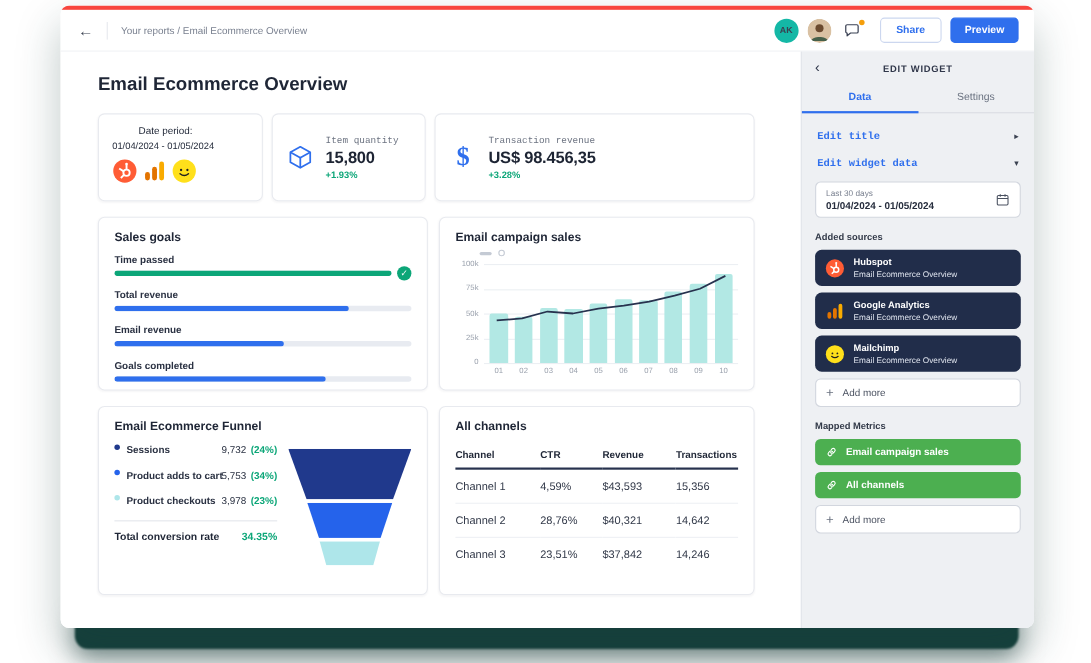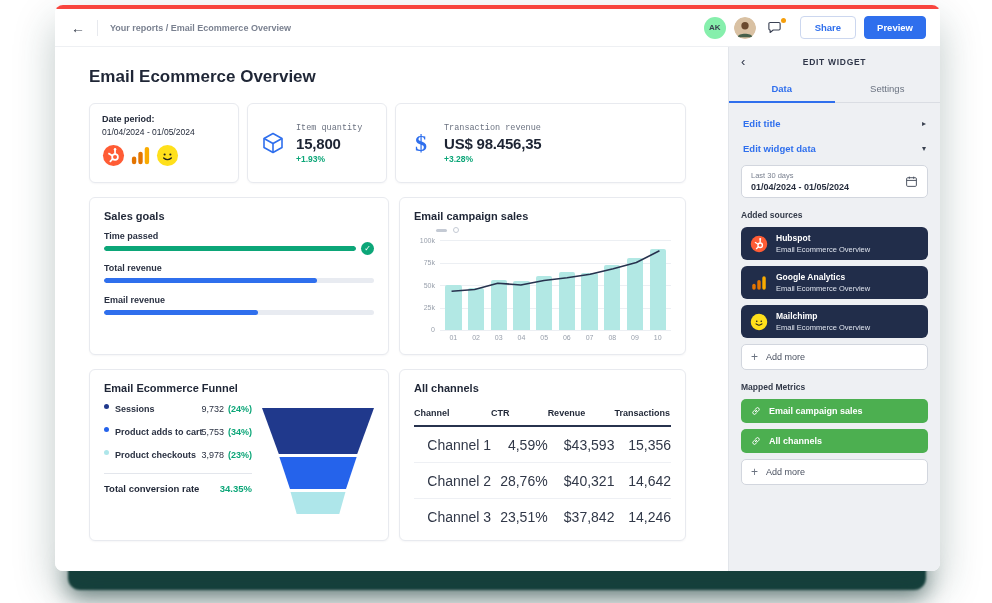--- a/index.html
+++ b/index.html
@@ -11,45 +11,45 @@
 
   .window{position:absolute;left:55px;top:5px;width:885px;height:566px;background:#fff;border-radius:8px;
     box-shadow:0 18px 40px rgba(25,60,56,.28);overflow:hidden;display:flex;flex-direction:column;z-index:1;}
   .redbar{height:4px;background:#f8453e;flex:0 0 auto;}
 
   
   .topbar{height:38px;flex:0 0 auto;display:flex;align-items:center;padding:0 14px 0 16px;background:#fff;
     border-bottom:1px solid #eef0f3;}
   .back-btn{border:none;background:none;font-size:14px;color:#3a4150;cursor:pointer;padding:0 6px 0 0;line-height:1;}
   .divider-v{width:1px;height:16px;background:#e7e9ee;margin:0 12px 0 6px;}
-  .breadcrumb{font-size:9px;color:#7a8190;font-weight:bold;}
+  .breadcrumb{font-size:9px;color:#7a8190;}
   .topbar-right{margin-left:auto;display:flex;align-items:center;gap:8px;}
   .avatar{width:22px;height:22px;border-radius:50%;flex:0 0 auto;cursor:pointer;}
-  .avatar-initials{background:#86efac;color:#3a4150;font-size:8px;font-weight:bold;display:flex;align-items:center;justify-content:center;}
+  .avatar-initials{background:#14b8a6;color:#3a4150;font-size:8px;font-weight:bold;display:flex;align-items:center;justify-content:center;}
   .avatar-photo{overflow:hidden;}
   .avatar-photo svg{width:22px;height:22px;display:block;}
   .chat-btn{width:22px;height:22px;position:relative;display:flex;align-items:center;justify-content:center;cursor:pointer;}
   .chat-btn svg{width:15px;height:15px;}
   .chat-dot{position:absolute;top:1px;right:0;width:5px;height:5px;border-radius:50%;background:#f59e0b;}
   .btn-outline{border:1px solid #ccd7ef;background:#fff;color:#2f6fed;font-size:9.5px;font-weight:bold;
     border-radius:4px;padding:5px 14px;cursor:pointer;font-family:inherit;margin-left:6px;}
   .btn-primary{border:1px solid #2f6fed;background:#2f6fed;color:#fff;font-size:9.5px;font-weight:bold;
     border-radius:4px;padding:5px 12px;cursor:pointer;font-family:inherit;}
 
   .body-row{flex:1;display:flex;min-height:0;}
 
   
   .main{flex:1;background:#fff;padding:14px 42px 0 34px;min-width:0;}
   .page-title{font-size:17px;font-weight:bold;color:#1f2636;margin:6px 0 16px;}
 
   .kpi-row{display:flex;gap:8px;}
   .kpi-card{background:#fff;border:1px solid #e8eaef;border-radius:6px;box-shadow:0 1px 2px rgba(16,24,40,.04);
     padding:10px 12px;height:80px;}
   .kpi-date{width:150px;}
-  .kpi-date-label{font-size:9px;font-weight:bold;color:#232a3a;}
+  .kpi-date-label{font-size:9px;font-weight:normal;color:#232a3a;margin-left:24px;}
   .kpi-date-value{font-size:8.5px;color:#232a3a;margin-top:3px;}
   .source-icons{display:flex;gap:4px;margin-top:7px;align-items:center;}
   .brand-icon svg{width:23px;height:23px;display:block;}
   .kpi-stat{width:140px;display:flex;align-items:center;gap:10px;}
   .kpi-wide{flex:1;}
   .kpi-icon{width:26px;display:flex;justify-content:center;flex:0 0 auto;}
   .kpi-icon svg{width:24px;height:24px;}
   .kpi-icon.dollar{font-size:24px;font-weight:bold;color:#2f6fed;font-family:"Liberation Serif","DejaVu Serif",serif;}
   .kpi-label{font-size:8.5px;color:#6b7280;font-family:Liberation Mono, monospace;}
   .kpi-value{font-size:15px;font-weight:bold;color:#1d2433;margin-top:2px;letter-spacing:-0.2px;}
@@ -110,39 +110,39 @@
   .funnel-graphic{width:112px;flex:0 0 auto;display:flex;flex-direction:column;gap:3px;padding-top:4px;}
   .funnel-layer{width:100%;}
   .funnel-layer-1{height:46px;clip-path:polygon(0 0,100% 0,85% 100%,15% 100%);}
   .funnel-layer-2{height:32px;clip-path:polygon(15.5% 0,84.5% 0,75% 100%,25% 100%);}
   .funnel-layer-3{height:22px;clip-path:polygon(25.5% 0,74.5% 0,69% 100%,31% 100%);}
 
   
   .channels-table{width:100%;border-collapse:collapse;margin-top:8px;}
   .channels-table th{text-align:left;font-size:9px;font-weight:bold;color:#1f2636;padding:6px 0 7px;
     border-bottom:2px solid #27324e;}
-  .channels-table td{font-size:14px;color:#313848;padding:10px 0 9px;border-bottom:1px solid #eef0f4;text-align:right;}
+  .channels-table td{font-size:10px;color:#313848;padding:10px 0 9px;border-bottom:1px solid #eef0f4;}
   .channels-table tr:last-child td{border-bottom:none;}
   .channels-table th:nth-child(1),.channels-table td:nth-child(1){width:30%;}
   .channels-table th:nth-child(2),.channels-table td:nth-child(2){width:22%;}
   .channels-table th:nth-child(3),.channels-table td:nth-child(3){width:26%;}
   .channels-table th:nth-child(4),.channels-table td:nth-child(4){width:22%;}
 
   
   .panel{width:212px;flex:0 0 auto;background:#eef0f3;border-left:1px solid #e2e5ea;display:flex;flex-direction:column;}
   .panel-header{height:30px;flex:0 0 auto;position:relative;display:flex;align-items:center;justify-content:center;}
   .back-chevron{position:absolute;left:12px;top:50%;transform:translateY(-55%);font-size:13px;color:#30374a;cursor:pointer;line-height:1;}
   .panel-title{font-size:8.5px;font-weight:bold;letter-spacing:.7px;color:#30374a;}
   .tabs{display:flex;border-bottom:1px solid #dadde3;flex:0 0 auto;}
   .tab{flex:1;text-align:center;font-size:9.5px;padding:6px 0 8px;color:#6a7280;position:relative;cursor:pointer;}
   .tab.active{color:#2f6fed;font-weight:bold;}
   .tab.active::after{content:'';position:absolute;left:0;right:0;bottom:-1px;height:2px;background:#2f6fed;}
   .panel-body{padding:8px 12px 12px;flex:1;overflow:hidden;}
   .link-row{display:flex;justify-content:space-between;align-items:center;padding:7px 2px;cursor:pointer;}
-  .link-text{font-size:9.5px;font-weight:bold;color:#2f6fed;}
+  .link-text{font-size:9.5px;font-weight:bold;color:#2f6fed;font-family:Liberation Mono, monospace;}
   .caret{color:#3a4150;font-size:8px;line-height:1;}
   .date-box{border:1px solid #d2d6de;background:#fff;border-radius:5px;padding:5px 9px;display:flex;
     align-items:center;justify-content:space-between;margin:4px 0 12px;cursor:pointer;}
   .date-preset{font-size:7.5px;color:#7a8190;}
   .date-value{font-size:9px;font-weight:bold;color:#272e3e;margin-top:2px;}
   .cal-icon svg{width:13px;height:13px;display:block;}
   .section-label{font-size:8.5px;font-weight:bold;color:#333a49;margin:4px 0 7px;}
   .source-card{background:#212d4a;border-radius:6px;padding:6px 9px;display:flex;gap:8px;align-items:center;
     margin-bottom:6px;cursor:pointer;}
   .source-icon svg{width:18px;height:18px;display:block;}
@@ -271,20 +271,28 @@
                   <div class="goal-track">
                     <div class="goal-fill" style="width: 79%;"></div>
                   </div>
                 </div>
               </div>
               <div class="goal">
                 <div class="goal-label">Email revenue</div>
                 <div class="goal-bar-wrap">
                   <div class="goal-track">
                     <div class="goal-fill" style="width: 57%;"></div>
+                  </div>
+                </div>
+              </div>
+              <div class="goal">
+                <div class="goal-label">Goals completed</div>
+                <div class="goal-bar-wrap">
+                  <div class="goal-track">
+                    <div class="goal-fill" style="width: 71%;"></div>
                   </div>
                 </div>
               </div>
             </div>
         </section>
 
         <section class="card chart-card">
           <h2>Email campaign sales</h2>
           <div class="pager">
             <span class="pager-dash"></span>

